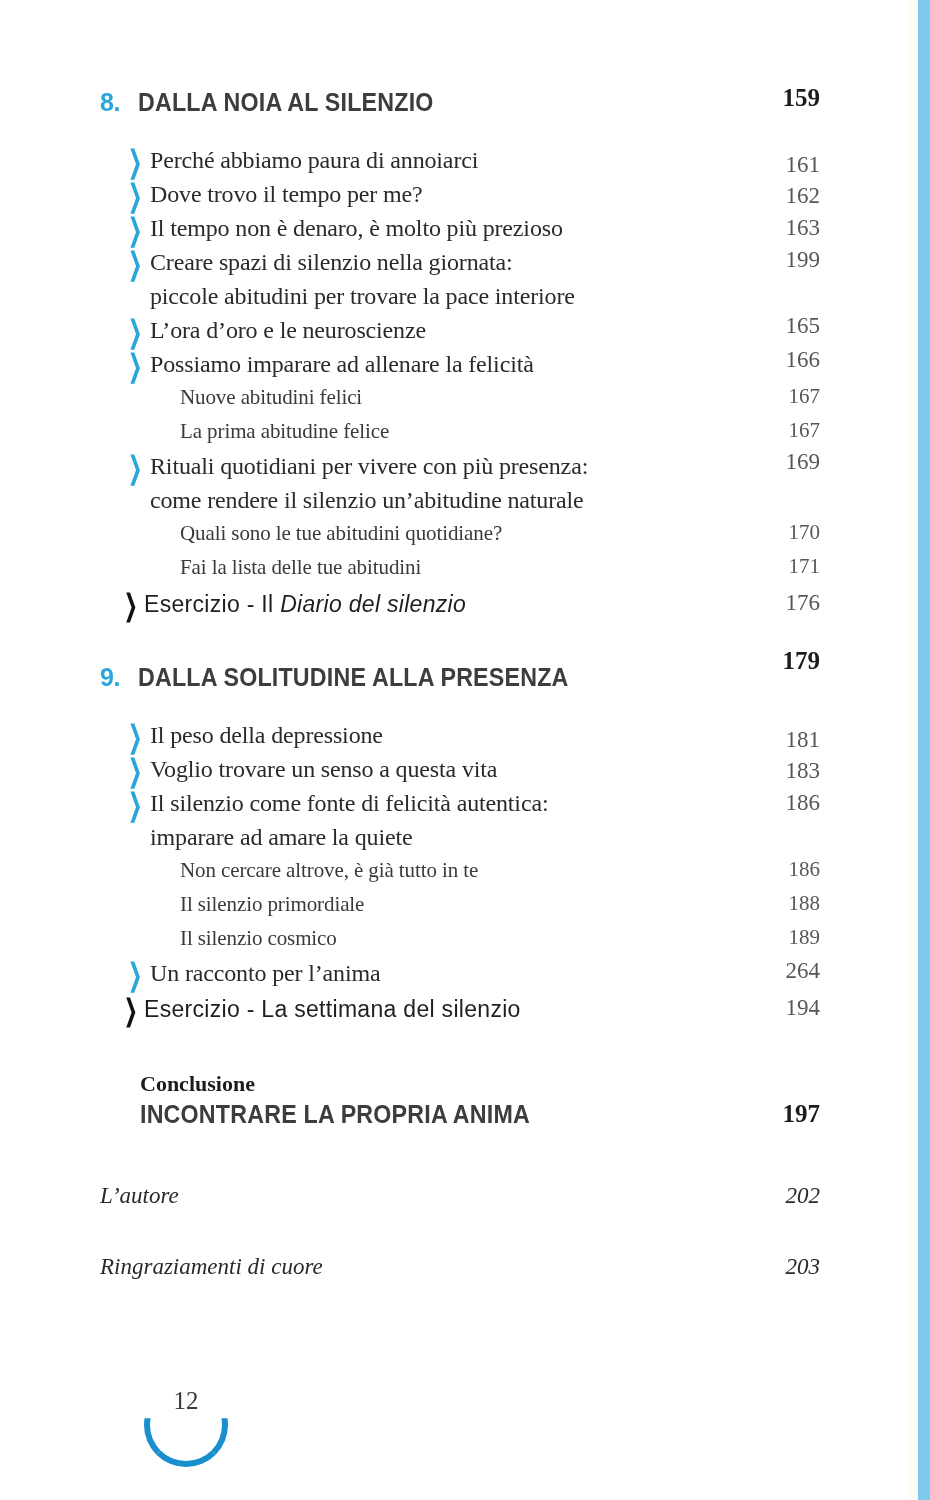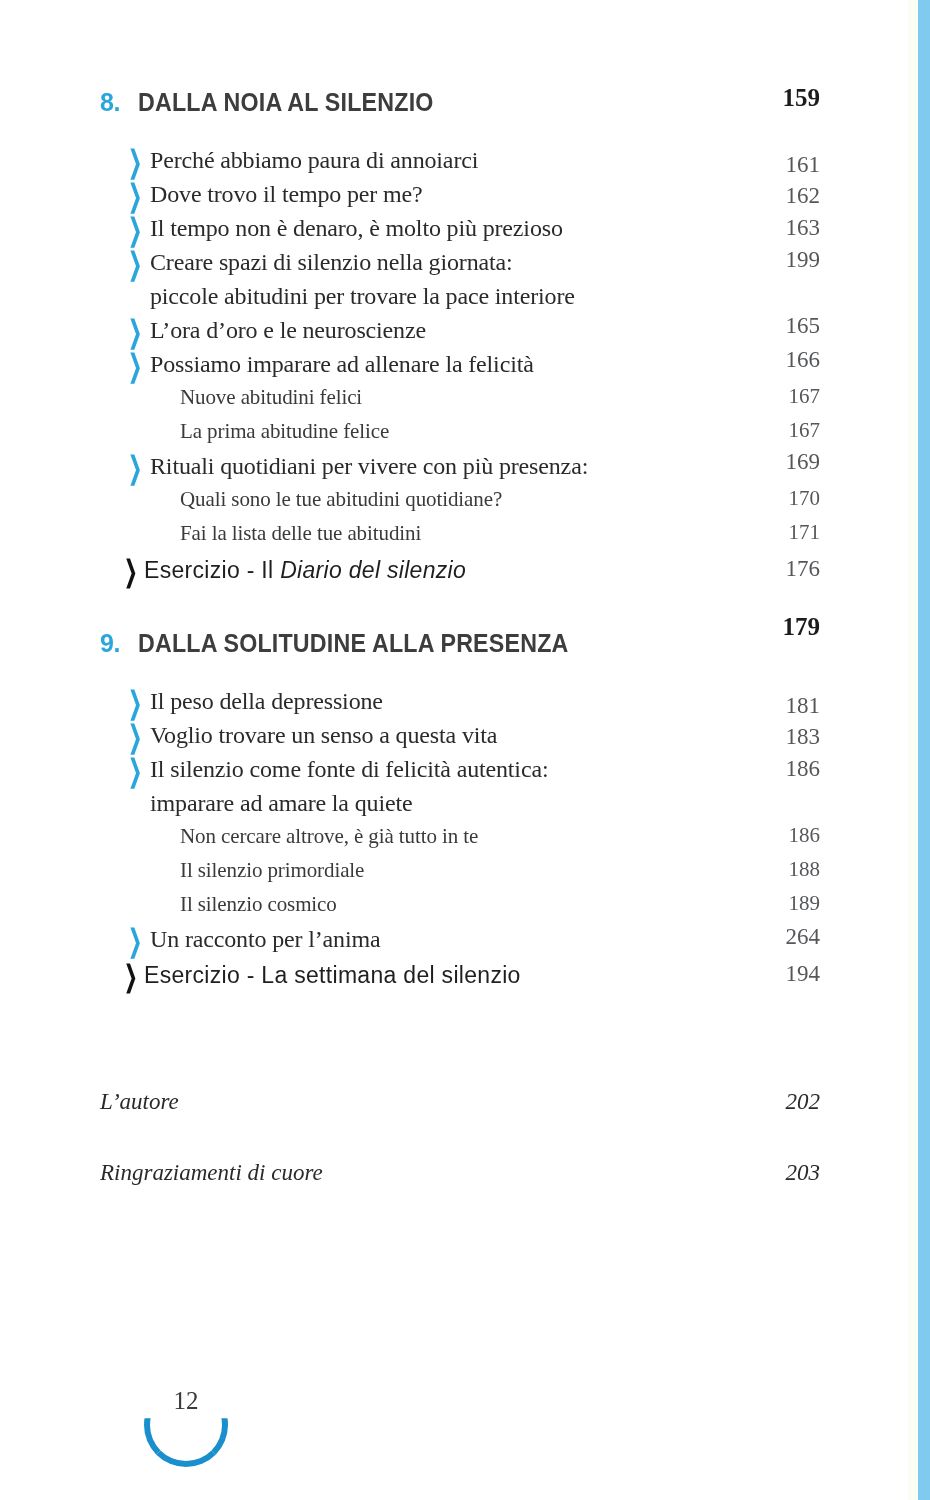--- a/index.html
+++ b/index.html
@@ -315,20 +315,23 @@
       <div class="row">
         <div class="lvl2">La prima abitudine felice</div>
         <div class="row-page" style="top:3px;font-size:21px">167</div>
       </div>
 
       <div class="row">
         <div class="lvl1"><span class="bullet">❭</span><span>Rituali quotidiani per vivere con più presenza:</span></div>
         <div class="row-page" style="top:0px">169</div>
       </div>
 
+      <div class="row">
+        <div class="cont">come rendere il silenzio un’abitudine naturale</div>
+      </div>
 
       <div class="row">
         <div class="lvl2">Quali sono le tue abitudini quotidiane?</div>
         <div class="row-page" style="top:3px;font-size:21px">170</div>
       </div>
 
       <div class="row">
         <div class="lvl2">Fai la lista delle tue abitudini</div>
         <div class="row-page" style="top:3px;font-size:21px">171</div>
       </div>
@@ -389,20 +392,25 @@
       </div>
 
       <div class="row" style="margin-top:2px">
         <div class="eser"><span class="bullet">❭</span><span>Esercizio - La settimana del silenzio</span><i></i></div>
         <div class="row-page" style="top:3px">194</div>
       </div>
 
     </div>
 
     <div style="height:44px"></div>
+    <div class="concl">
+      <div class="concl-kicker">Conclusione</div>
+      <div class="concl-title">INCONTRARE LA PROPRIA ANIMA</div>
+      <div class="concl-page">197</div>
+    </div>
 
     <div style="height:50px"></div>
     <div class="back">
       <span>L’autore</span>
       <span class="back-page">202</span>
     </div>
 
     <div style="height:39px"></div>
     <div class="back">
       <span>Ringraziamenti di cuore</span>

